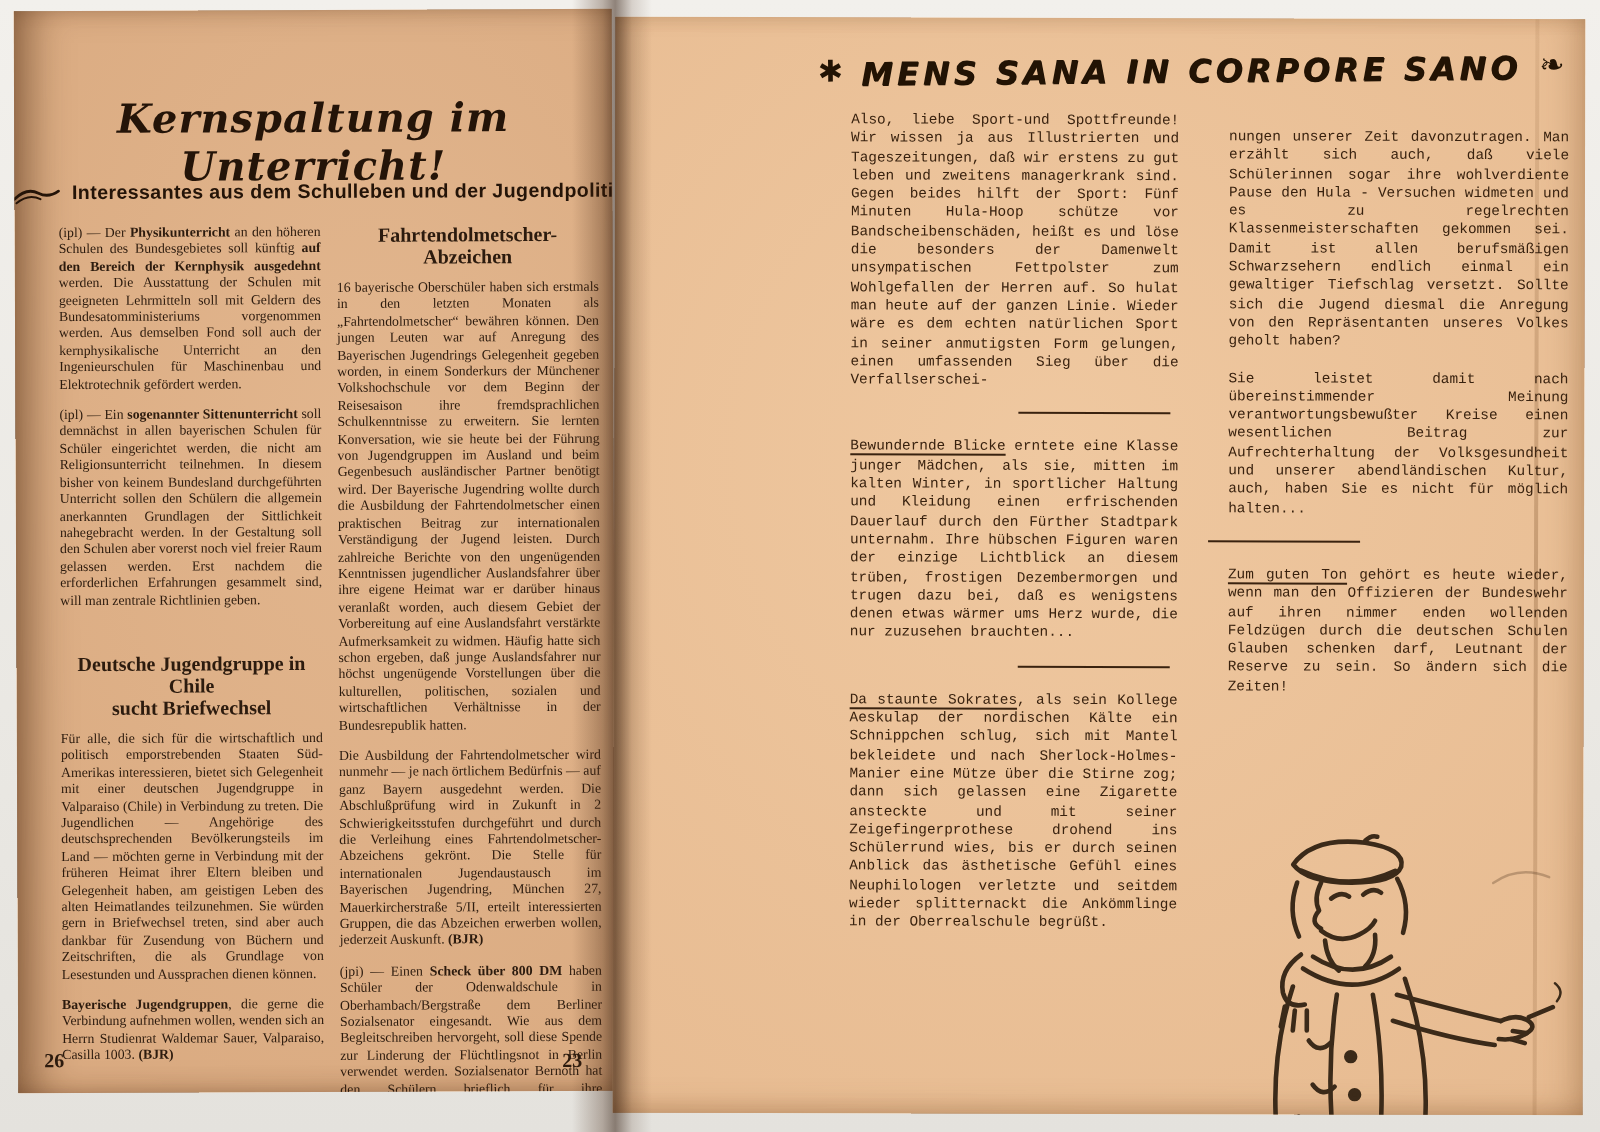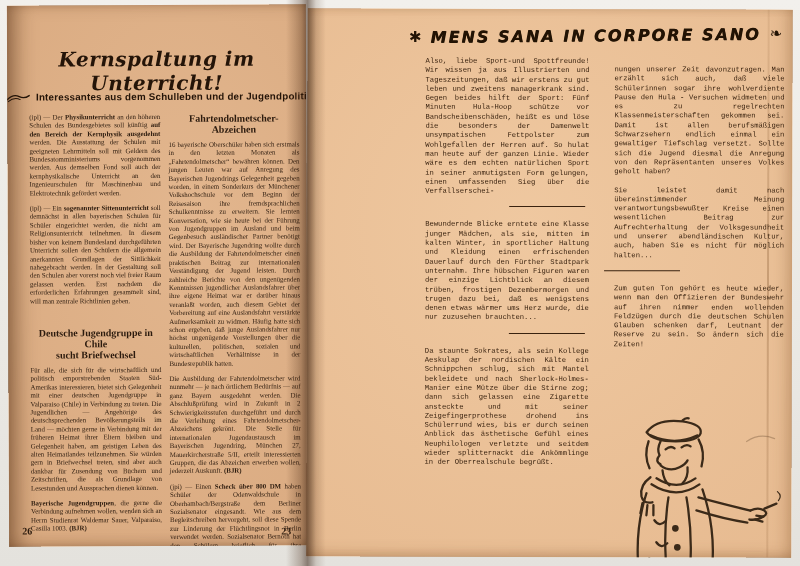--- a/index.html
+++ b/index.html
@@ -59,21 +59,21 @@
     display:flex;align-items:center;justify-content:center;gap:9px;
     transform:rotate(-.7deg);}
   .rp-title{font-family:"DejaVu Sans",sans-serif;font-weight:bold;font-style:italic;
     font-size:16px;letter-spacing:2px;color:#221304;white-space:nowrap;
     text-shadow:.4px .4px 0 #221304;}
   .orn{font-size:15px;color:#221304;line-height:1;}
   .colR1{left:118px;top:48px;width:164px;}
   .colR2{left:290px;top:56px;width:170px;margin-left:17px;}
   .tw{font-family:"Liberation Mono",monospace;font-size:7.2px;line-height:9.3px;
     text-align:justify;color:#39220f;margin:0 0 9px 0;}
-  .tw .u{text-underline-offset:1.5px;}
+  .tw .u{text-decoration:underline;text-underline-offset:1.5px;}
   .rule{height:0;border:0;border-top:1.7px solid #39220f;width:76px;margin:10px 0 13px;}
   .rule-right{margin-left:auto;margin-right:4px;}
   .rule-left{margin-left:-10px;margin-right:auto;}
   .cartoon{position:absolute;left:292px;top:406px;width:185px;height:150px;}
 </style>
 </head>
 <body>
 
 <div class="scan">
 

